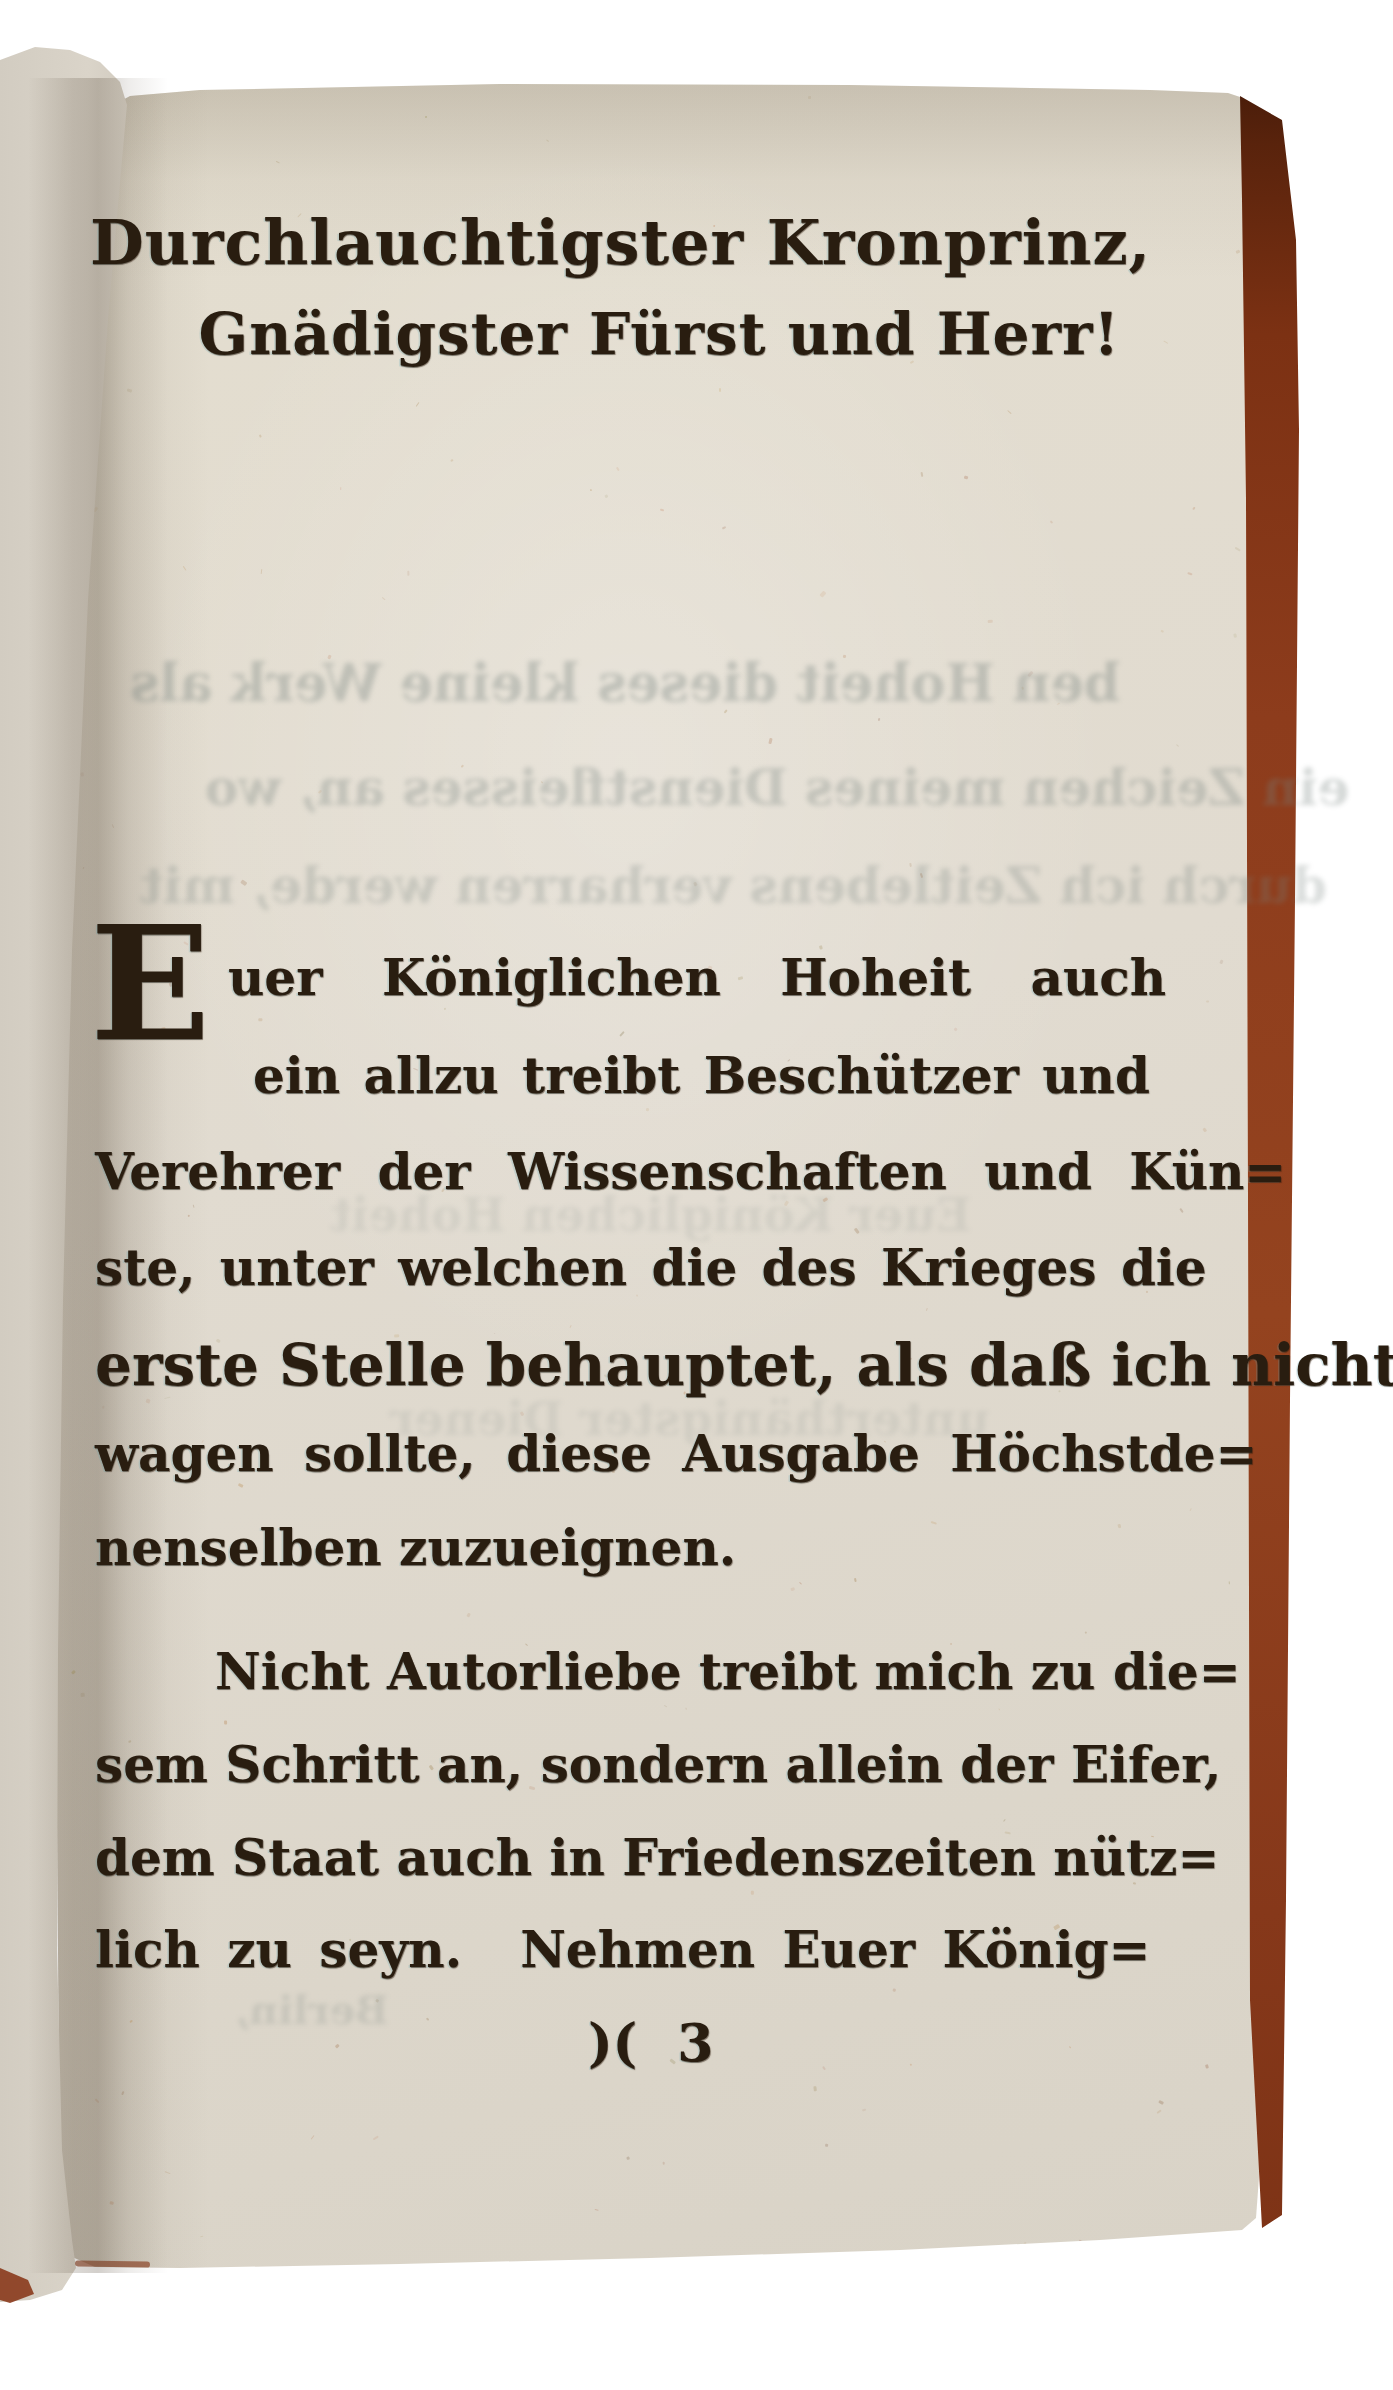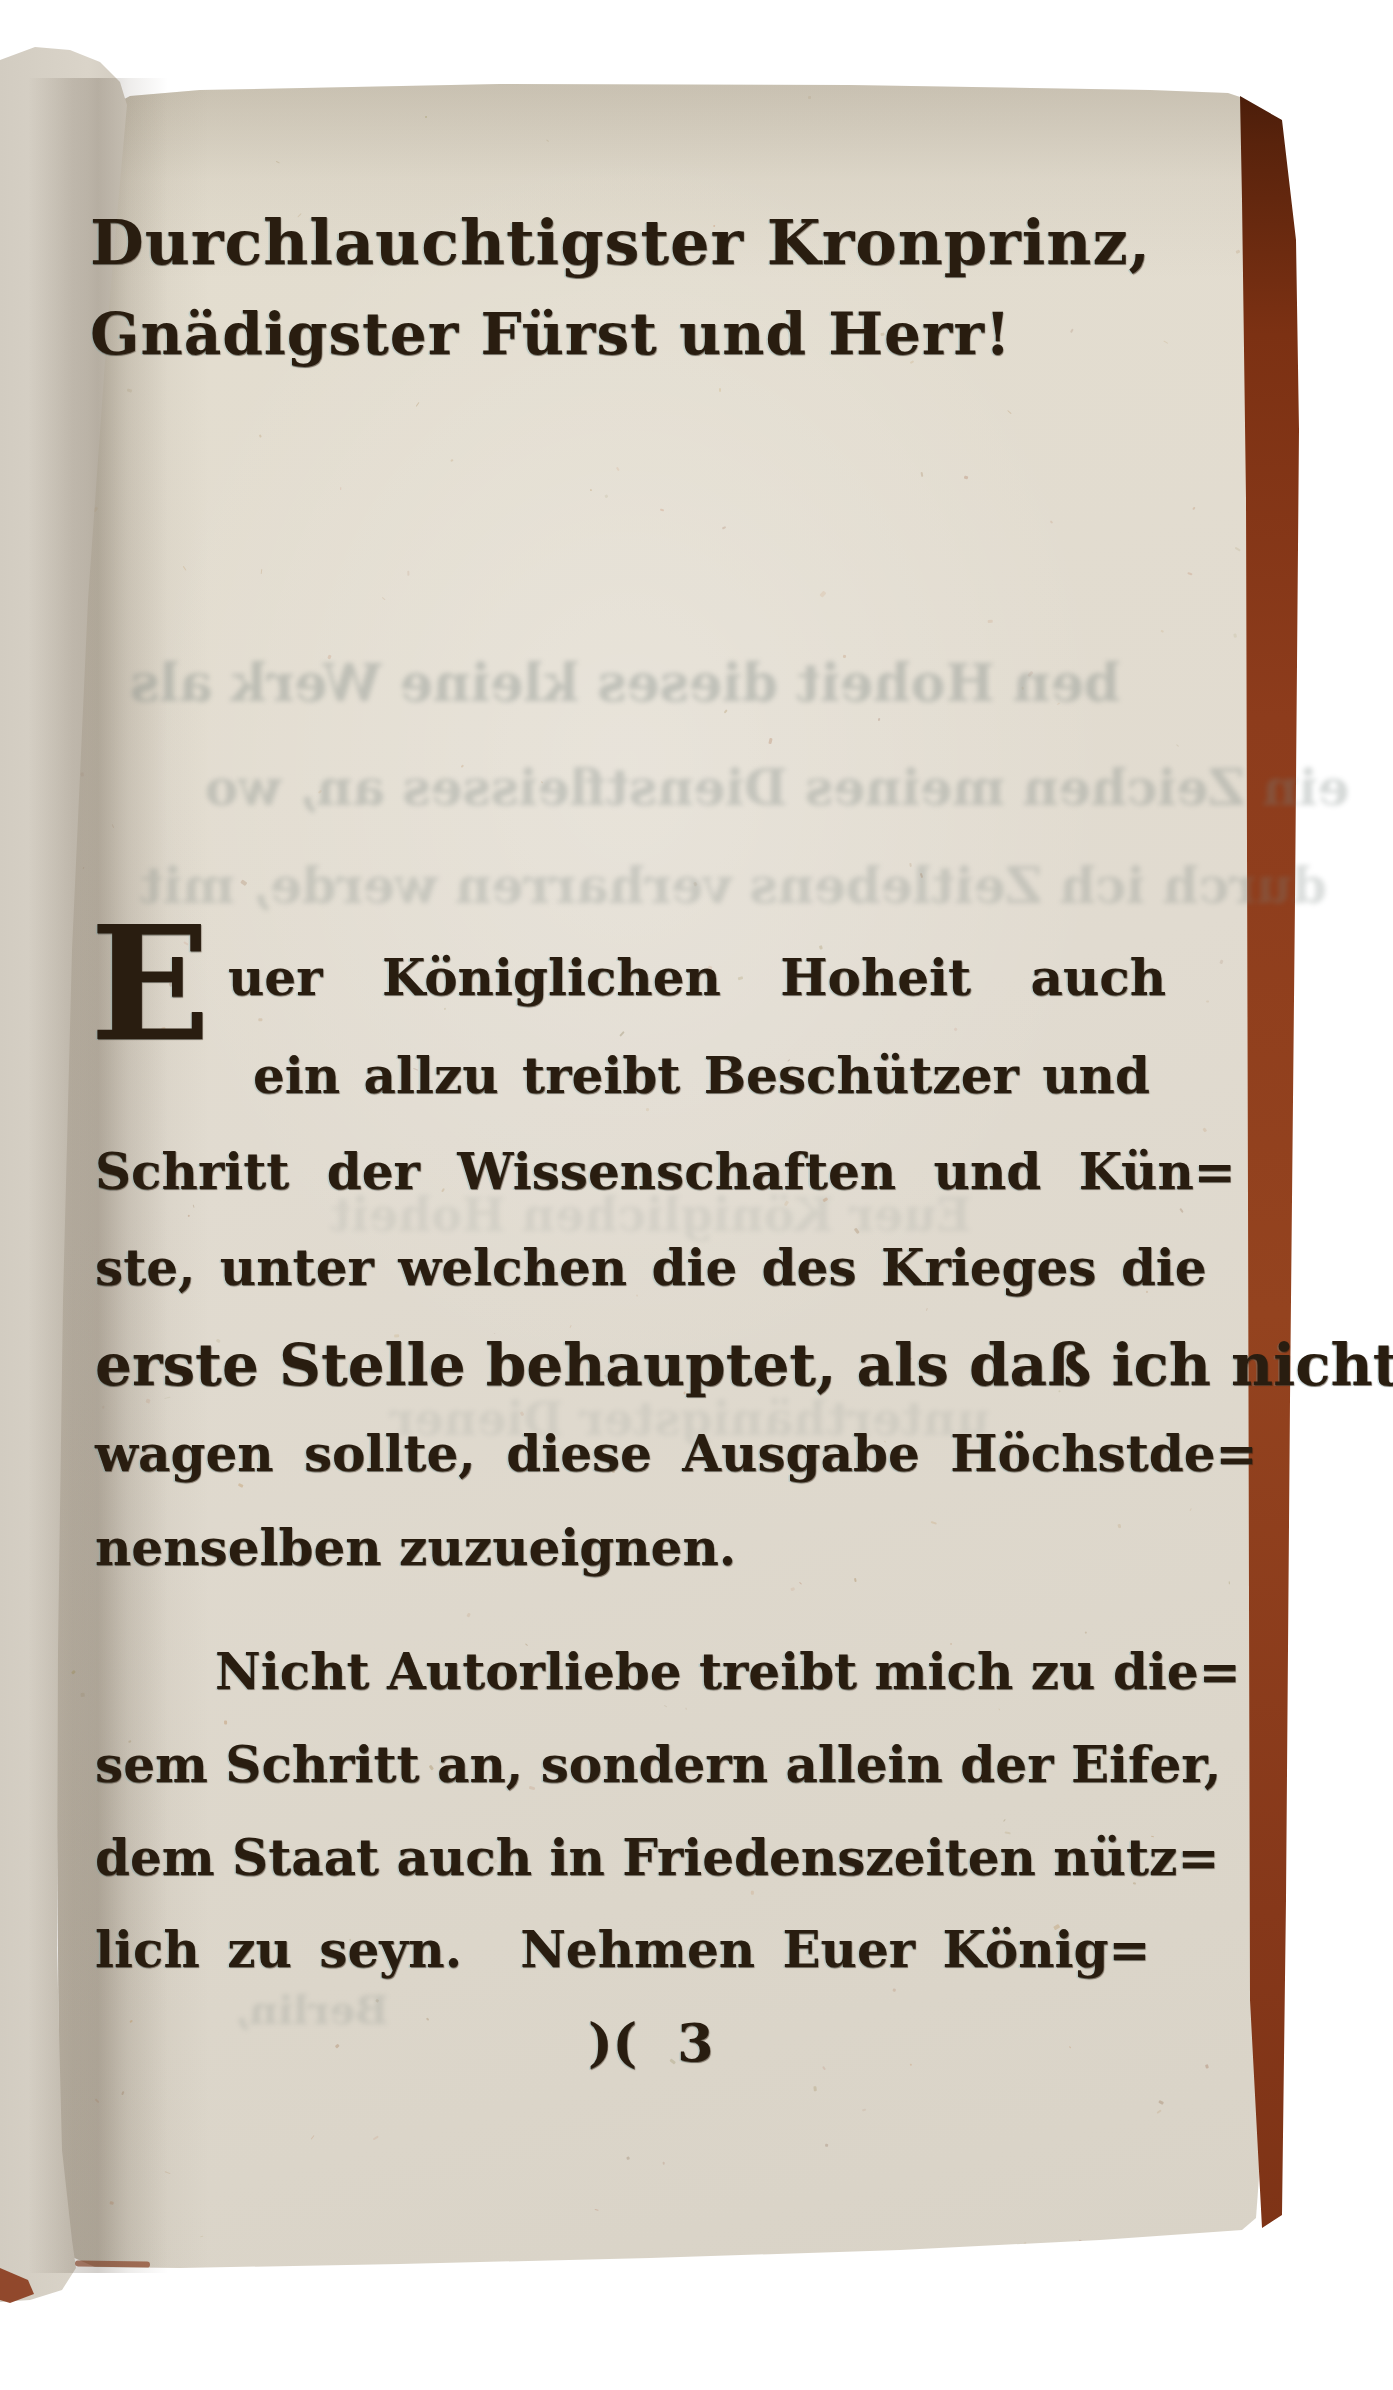--- a/index.html
+++ b/index.html
@@ -52,21 +52,21 @@
   .g2{left:205px;top:758px;font-size:50px;opacity:.30;}
   .g3{left:140px;top:856px;font-size:50px;opacity:.26;}
   .g4{left:330px;top:1188px;font-size:46px;opacity:.13;}
   .g5{left:390px;top:1392px;font-size:46px;opacity:.13;}
   .g6{left:235px;top:1986px;font-size:40px;opacity:.20;}
 
   
   .ink{position:absolute;white-space:nowrap;font-weight:700;color:#291d10;
     text-shadow:0.6px 0.8px 0.9px rgba(45,28,12,0.55),-1.6px 0.6px 0.5px rgba(96,168,184,0.22);}
   .h1{left:90px;top:206px;width:1030px;text-align:center;font-size:62px;letter-spacing:1px;}
-  .h2{left:90px;top:300px;width:1030px;text-align:left;font-size:58px;letter-spacing:1px;}
+  .h2{left:90px;top:300px;width:1030px;text-align:right;font-size:58px;letter-spacing:1px;}
   .dropcap{left:90px;top:905px;font-size:158px;line-height:1;}
   .l1{left:228px;top:948px;font-size:50px;word-spacing:42px;}
   .l2{left:253px;top:1046px;font-size:50px;word-spacing:6px;}
   .l3{left:95px;top:1142px;font-size:50px;word-spacing:20px;}
   .l4{left:95px;top:1238px;font-size:50px;word-spacing:7px;}
   .l5{left:95px;top:1331px;font-size:58px;}
   .l6{left:95px;top:1424px;font-size:50px;word-spacing:13px;}
   .l7{left:95px;top:1518px;font-size:50px;}
   .m1{left:215px;top:1642px;font-size:50px;}
   .m2{left:95px;top:1735px;font-size:50px;}
@@ -264,21 +264,21 @@
   <div class="ghost g4">Euer Königlichen Hoheit</div>
   <div class="ghost g5">unterthänigster Diener</div>
   <div class="ghost g6">Berlin,</div>
 
   <div class="ink h1">Durchlauchtigster Kronprinz,</div>
   <div class="ink h2">Gnädigster Fürst und Herr!</div>
 
   <div class="ink dropcap">E</div>
   <div class="ink l1">uer Königlichen Hoheit auch</div>
   <div class="ink l2">ein allzu treibt Beschützer und</div>
-  <div class="ink l3">Schritt der Wissenschaften und Kün=</div>
+  <div class="ink l3">Verehrer der Wissenschaften und Kün=</div>
   <div class="ink l4">ste, unter welchen die des Krieges die</div>
   <div class="ink l5">erste Stelle behauptet, als daß ich nicht</div>
   <div class="ink l6">wagen sollte, diese Ausgabe Höchstde=</div>
   <div class="ink l7">nenselben zuzueignen.</div>
 
   <div class="ink m1">Nicht Autorliebe treibt mich zu die=</div>
   <div class="ink m2">sem Schritt an, sondern allein der Eifer,</div>
   <div class="ink m4">
     <span>lich zu seyn.</span><span class="sent-gap"></span><span>Nehmen Euer König=</span>
   </div>

